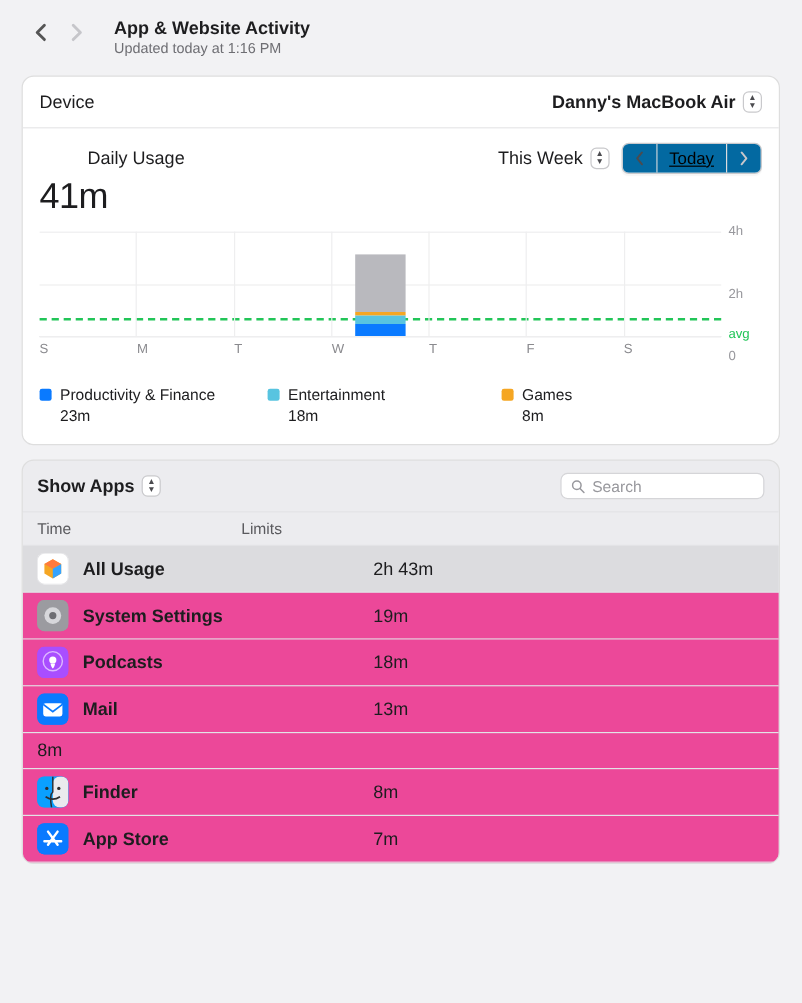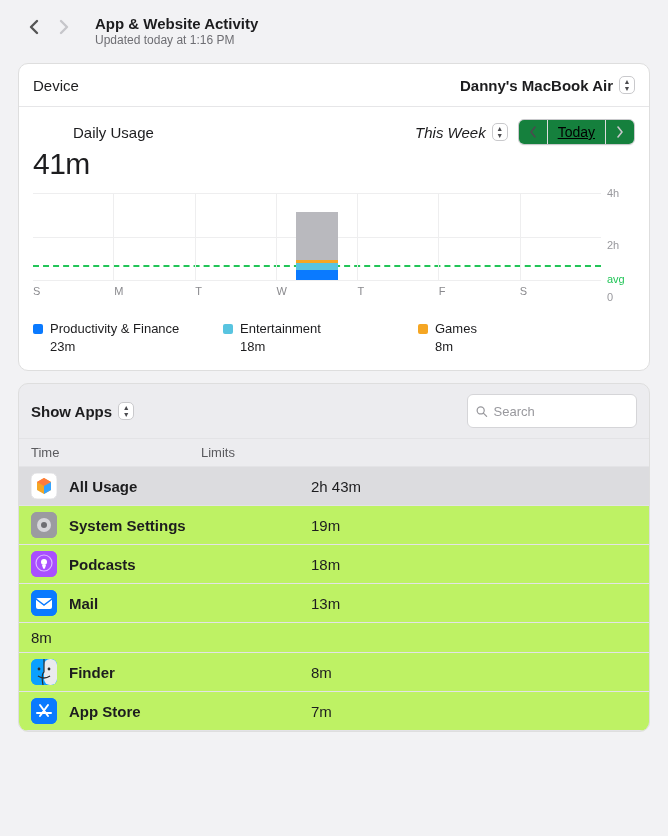--- a/index.html
+++ b/index.html
@@ -40,27 +40,27 @@
   cursor: pointer;
 }
 .updown {
   display: inline-flex; flex-direction: column; justify-content: center;
   background: #fff; border: 1px solid #c9c9cc; border-radius: 5px;
   width: 16px; height: 18px; font-size: 7px; line-height: 7px; text-align:center; color:#4b4b4f;
 }
 hr.sep { border: none; border-top: 1px solid #e6e6e8; margin: 12px -14px; }
 .usage-head { font-size: 15px; font-weight: 400; margin-left: 40px; }
 .toolbar-right { display:flex; align-items:center; gap: 10px; }
-.range-picker { display:inline-flex; align-items:center; gap:6px; font-size:15px;font-style:italic;}
+.range-picker { display:inline-flex; align-items:center; gap:6px; font-size:15px;}
 .seg {
   display:inline-flex; border:0.5px solid #c9c9cc; border-radius:6px; overflow:hidden;
   box-shadow: 0 1px 1px rgba(0,0,0,0.04);
 }
 .seg button {
-  background:#15803d; border:none; border-right:1px solid #dcdcde;
+  background:#0369a1; border:none; border-right:1px solid #dcdcde;
   padding: 2px 10px; font-size:14px; cursor:pointer; min-width:28px; height:24px;
   display:flex; align-items:center; justify-content:center;text-decoration:underline;
 }
 .seg button:last-child { border-right:none;}
 .seg button.chev { font-size:13px; color:#4b4b4f;}
 .seg button.dim { color:#c0c0c4;}
 .big-time { font-size: 30px; font-weight: 400; margin-top: 2px; letter-spacing:-0.5px; }
 .chart-wrap { display:flex; margin-top:12px; }
 .chart-area { position:relative; flex:1; height:100px; border-bottom:1px solid #d8d8db;}
 .yaxis { width:34px; position:relative; height:104px; font-size:11px; color:#98989d; }
@@ -89,30 +89,30 @@
   background:#ececef;
   border:1px solid #dedede;
   border-radius:10px;
   overflow:hidden;
 }
 .panel2-top { display:flex; justify-content:space-between; align-items:center; padding:10px 12px;}
 .show-picker { display:inline-flex; align-items:center; gap:6px; font-size:15px; font-weight:600;}
 .search {
   display:flex; align-items:center; gap:6px;
   background:#fff; border:1px solid #d5d5d8; border-radius:6px;
-  padding:2px 8px; width:170px; height:34px; color:#98989d;
+  padding:2px 8px; width:170px; height:22px; color:#98989d;
 }
 .search input { border:none; outline:none; font-size:13px; width:100%; background:transparent; color:#333;}
 .search input::placeholder { color:#98989d;}
 .table-head, .app-row { display:flex; align-items:center; padding: 0 12px;}
 .table-head { font-size:13px; color:#5a5a5e; padding:6px 12px; border-top:1px solid #e3e3e6; border-bottom:1px solid #e3e3e6; background:#ececef;}
 .col-app { flex: 0 0 280px; display:flex; align-items:center; gap:12px;}
 .col-time { flex: 0 0 170px;}
 .col-limits { flex:1;}
-.app-row { padding:6px 12px; font-size:15px; border-bottom:1px solid #e3e3e6; background:#bef264;}
+.app-row { padding:6px 12px; font-size:15px; border-bottom:1px solid #e3e3e6; background:#ec4899;}
 .app-row.sel { background:#dcdcdf;}
 .app-row .name { font-weight:700;}
 .app-row .time { font-weight:400;}
 .icon-box {
   width:26px; height:26px; border-radius:6px; display:flex; align-items:center; justify-content:center;
   font-size:14px; color:#fff; flex-shrink:0;
 }
 .icon-box svg { display:block; }
 .table-head .col-app { padding-left:0;}
 </style>

